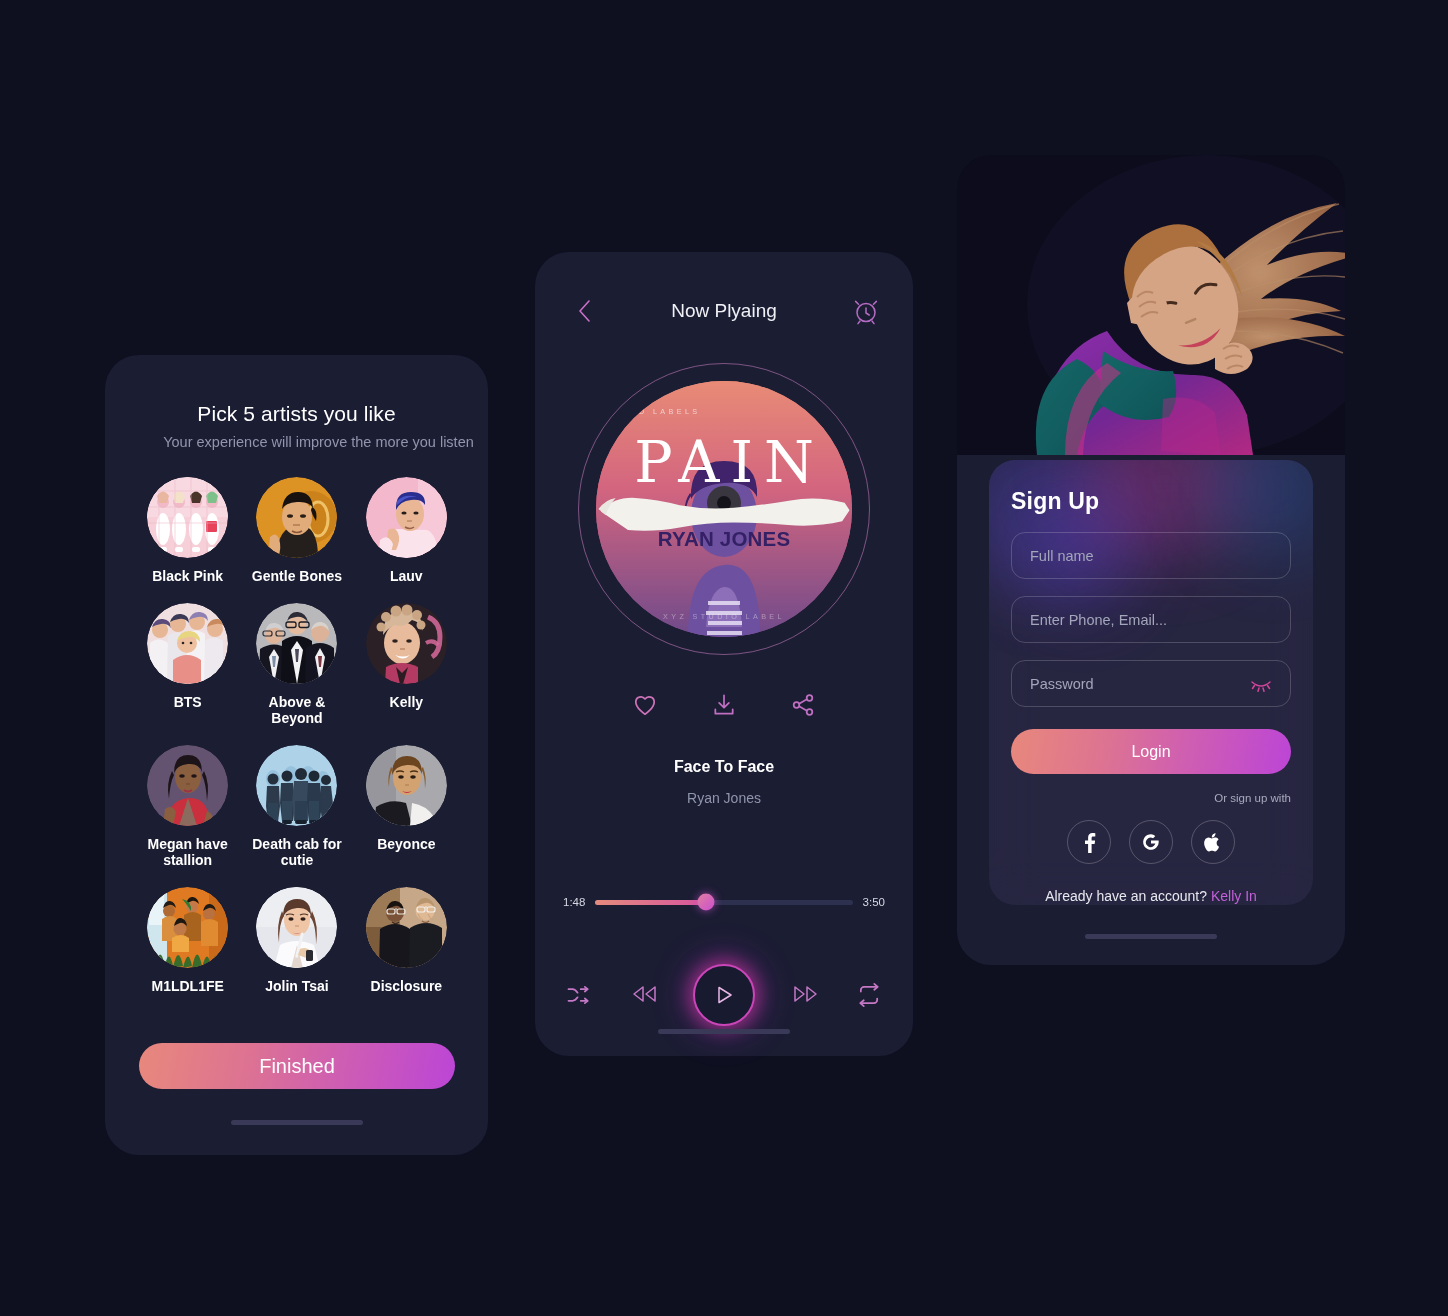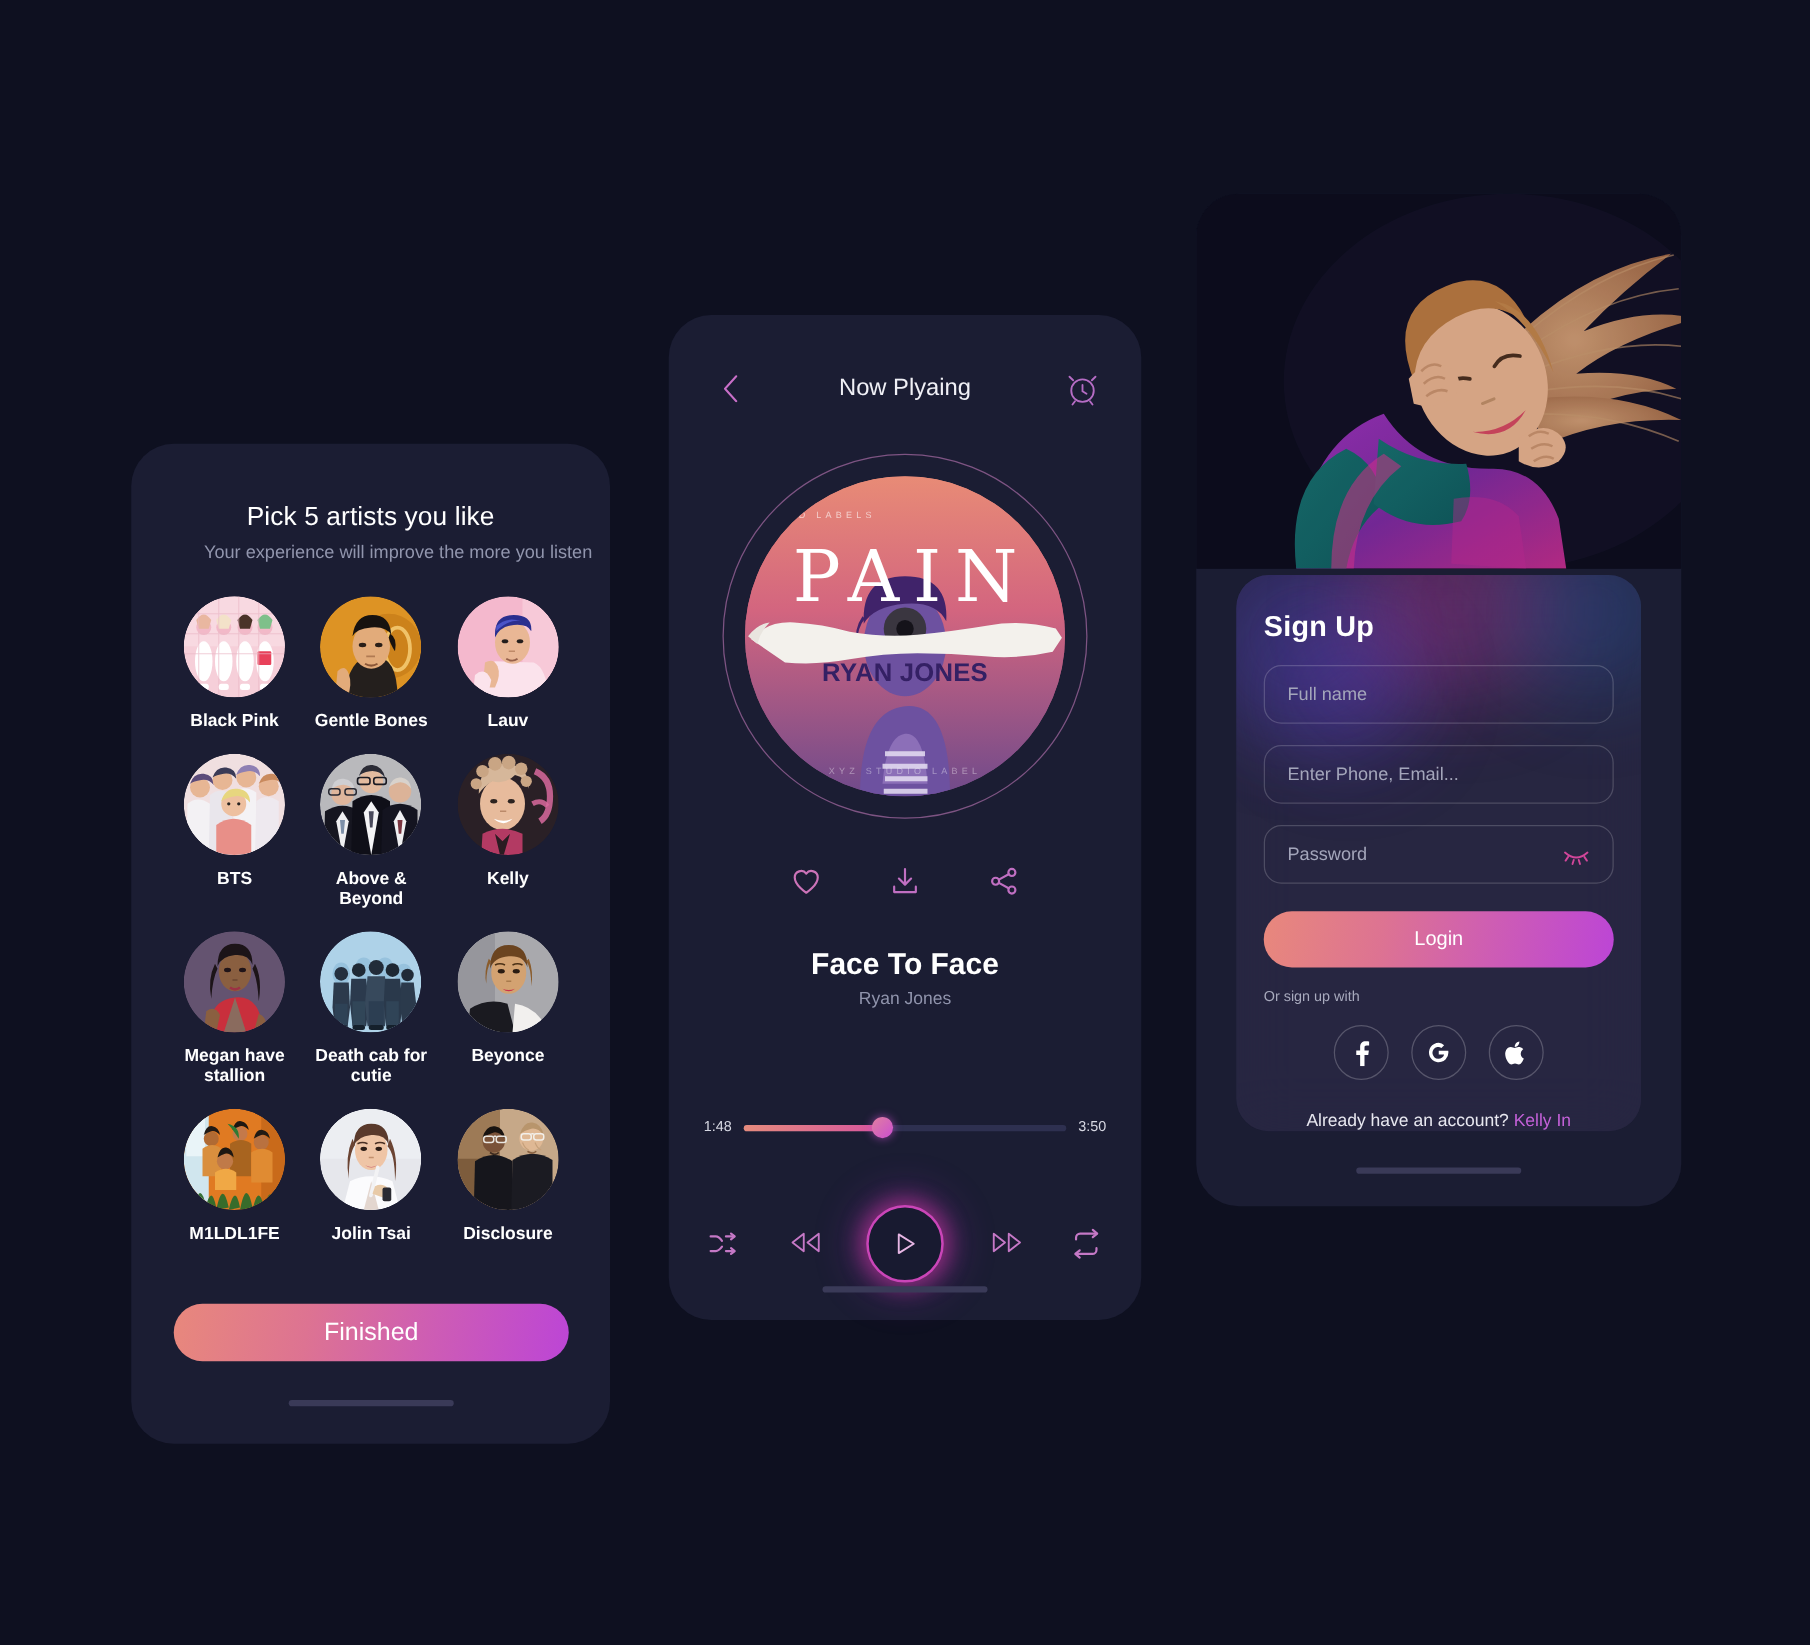--- a/index.html
+++ b/index.html
@@ -117,21 +117,21 @@
 
   
   .p-actions {
     position: absolute; top: 440px; left: 0; width: 100%;
     display: flex; justify-content: center; gap: 53px;
   }
   .p-actions > div { cursor: pointer; width: 26px; height: 26px; }
 
   .p-song {
     position: absolute; top: 506px; left: 0; width: 100%; text-align: center;
-    font-size: 24px; font-weight: 700; color: #fff;
+    font-size: 16px; font-weight: 700; color: #fff;
   }
   .p-artist {
     position: absolute; top: 538px; left: 0; width: 100%; text-align: center;
     font-size: 14px; color: #9094ac;
   }
 
   
   .p-prog { position: absolute; top: 641px; left: 28px; right: 28px; height: 18px;
             display: flex; align-items: center; gap: 10px; }
   .p-time { font-size: 11.5px; color: #d6d7e2; flex: none; }
@@ -195,21 +195,21 @@
   }
   .field input::placeholder { color: #a4a6bb; }
   .eye { position: absolute; right: 18px; top: 50%; transform: translateY(-50%);
          width: 22px; height: 16px; cursor: pointer; }
 
   .btn-login {
     margin-top: 22px; width: 100%; height: 45px; border: none; border-radius: 23px;
     cursor: pointer; font-family: inherit; font-size: 16px; color: #fff;
     background: linear-gradient(100deg, #e8887c 0%, #dd7392 34%, #cd5cb5 66%, #bc45d6 100%);
   }
-  .or-text { margin-top: 18px; text-align: left; font-size: 11.5px; color: #a8aabd; }
+  .or-text { margin-top: 18px; text-align: right; font-size: 11.5px; color: #a8aabd; }
   .socials { margin-top: 16px; display: flex; justify-content: center; gap: 18px; }
   .soc {
     width: 44px; height: 44px; border-radius: 50%; cursor: pointer;
     border: 1px solid rgba(255,255,255,.22);
     display: flex; align-items: center; justify-content: center;
   }
   .have-acct { margin-top: 24px; text-align: center; font-size: 14px; color: #e8e8f0; }
   .have-acct .link { color: #c361d8; cursor: pointer; }
   #screen-signup .home-bar { bottom: 26px; }
 </style>

